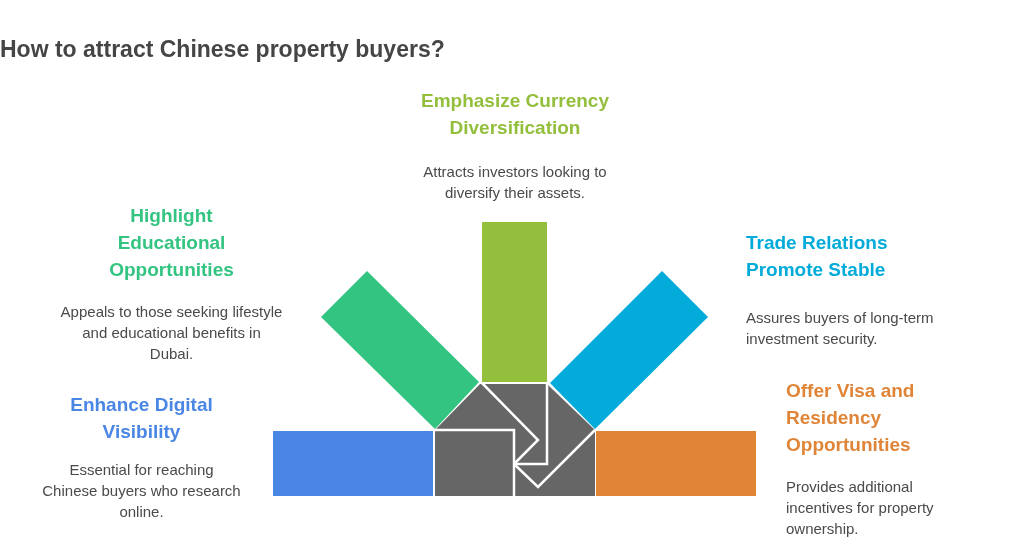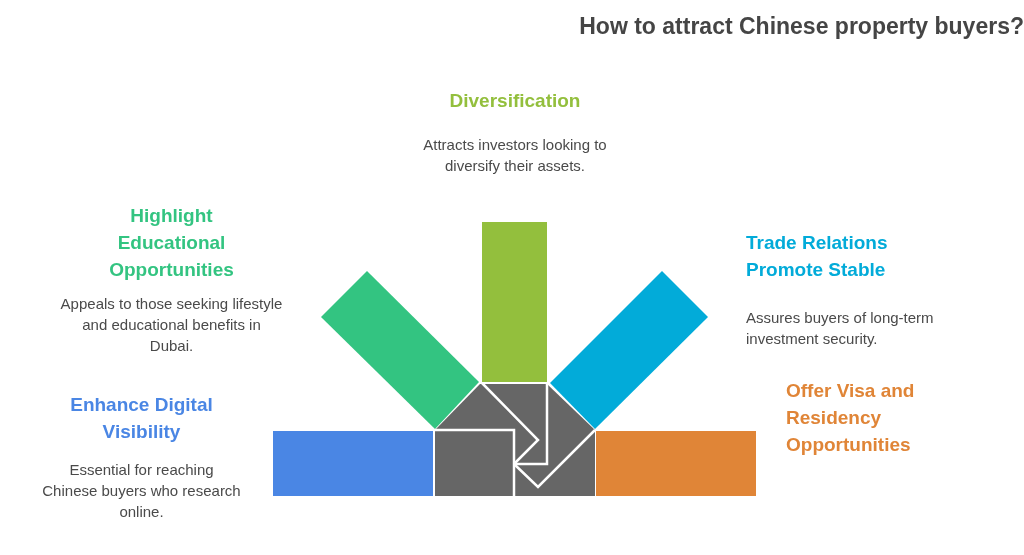--- a/index.html
+++ b/index.html
@@ -1,17 +1,17 @@
 <!DOCTYPE html>
 <html><head>
 <meta charset="utf-8">
 <style>
   html,body{margin:0;padding:0;background:#ffffff;}
   body{width:1024px;height:555px;position:relative;overflow:hidden;font-family:"Liberation Sans",sans-serif;}
-  .title{position:absolute;left:0;width:1024px;top:13px;text-align:right;font-size:23px;font-weight:bold;color:#454545;}
+  .title{position:absolute;left:0;width:1024px;top:36px;text-align:left;font-size:23px;font-weight:bold;color:#454545;}
   .blk{position:absolute;}
   .hd{font-weight:bold;font-size:19px;line-height:27px;}
   .ds{font-size:15px;line-height:21px;color:#4a4a4a;margin-top:14px;}
   .r{text-align:center;}
   .c{text-align:center;}
   .l{text-align:left;}
   svg{position:absolute;left:0;top:0;}
 </style>
 </head>
 <body>
@@ -48,37 +48,39 @@
   </div>
   <div class="ds" style="">Essential for reaching Chinese buyers who research online.</div>
 </div>
 
 <div class="blk r" style="left:60px;top:202px;width:223px;">
   <div class="hd" style="color:#33C481;">
     <div>Highlight</div>
     <div>Educational</div>
     <div>Opportunities</div>
   </div>
-  <div class="ds" style="margin-top:10px;">Appeals to those seeking lifestyle and educational benefits in Dubai.</div>
+  <div class="ds" style="margin-top:18px;">Appeals to those seeking lifestyle and educational benefits in Dubai.</div>
 </div>
 
 <div class="blk c" style="left:385px;top:87px;width:260px;">
   <div class="hd" style="color:#93BF3D;">
+    <div>Emphasize Currency</div>
     <div>Diversification</div>
   </div>
   <div class="ds" style="margin-top:20px;padding:0 20px;">Attracts investors looking to diversify their assets.</div>
 </div>
 
 <div class="blk l" style="left:746px;top:229px;width:200px;">
   <div class="hd" style="color:#02ABD9;">
     <div>Trade Relations</div>
     <div>Promote Stable</div>
   </div>
   <div class="ds" style="margin-top:24px;">Assures buyers of long-term investment security.</div>
 </div>
 
 <div class="blk l" style="left:786px;top:377px;width:190px;">
   <div class="hd" style="color:#E08537;">
     <div>Offer Visa and</div>
     <div>Residency</div>
     <div>Opportunities</div>
   </div>
+  <div class="ds" style="margin-top:18px;">Provides additional incentives for property ownership.</div>
 </div>
 
 </body></html>

